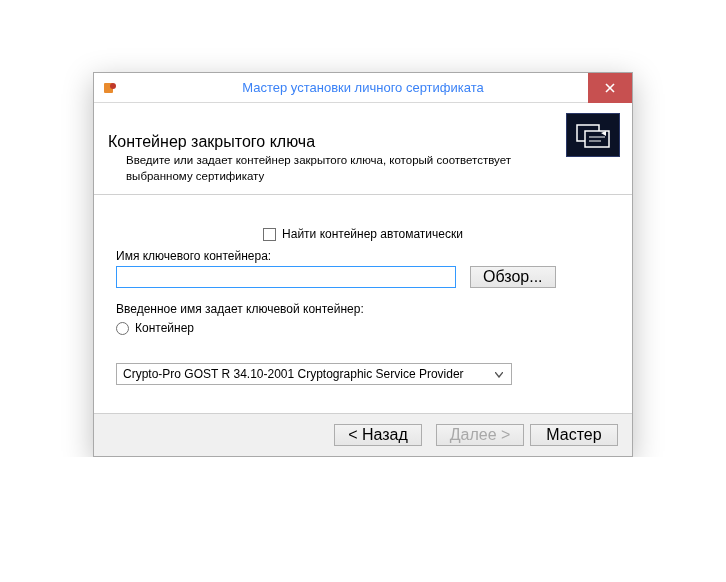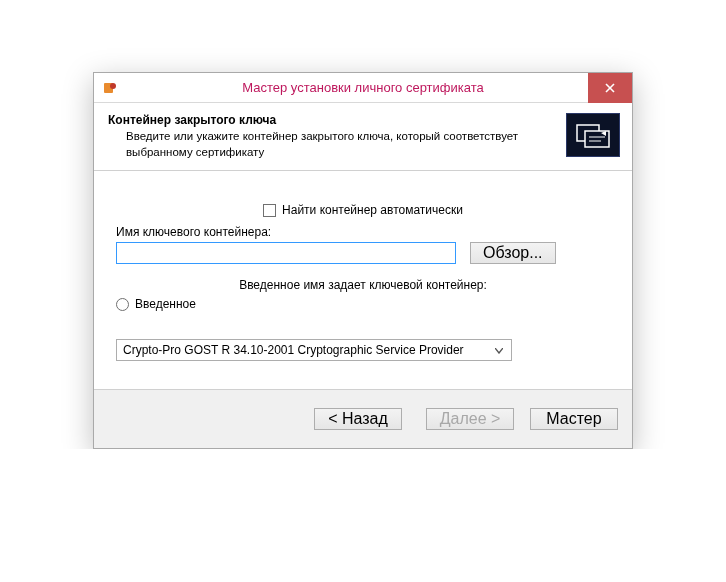--- a/index.html
+++ b/index.html
@@ -29,42 +29,42 @@
     }
     .titlebar .app-icon {
       width: 16px; height: 16px;
       margin-left: 8px;
       display: inline-flex; align-items: center; justify-content: center;
     }
     .titlebar .title-text {
       position: absolute;
       left: 0; right: 0;
       text-align: center;
-      color: #be185d;
+      color: #3b82f6;
       font-size: 13px;
       pointer-events: none;
     }
     .titlebar .close-btn {
       margin-left: auto;
       width: 44px; height: 30px;
       background: #c75050;
       display: flex; align-items: center; justify-content: center;
       cursor: pointer;
     }
     .titlebar .close-btn svg { stroke: #fff; stroke-width: 1.6; }
     
     .header {
       background: #fff;
       padding: 10px 12px 10px 14px;
       display: flex;
       align-items: flex-start;
       border-bottom: 1px solid #d0d0d0;
     }
     .header-text { flex: 1; }
-    .header-title { font-weight: bold; font-size: 12px; margin-bottom: 2px; color: #000; }
+    .header-title { font-weight: normal; font-size: 16px; margin-bottom: 2px; color: #000; margin-top: 20px; }
     .header-sub { font-size: 11.5px; color: #000; padding-left: 18px; line-height: 1.35; padding-right: 6px; }
     .header-image {
       width: 54px; height: 44px;
       background: #0b1226;
       border: 1px solid #2a3767;
       display: flex; align-items: center; justify-content: center;
       margin-left: 6px;
     }
     
     .body {
@@ -88,21 +88,21 @@
       height: 22px;
       min-width: 82px;
       padding: 0 12px;
       border: 1px solid #adadad;
       background: linear-gradient(#f3f3f3,#e6e6e6);
       font-size: 16px;
       cursor: pointer;
       color: #000;
     }
     .btn.disabled { color: #a8a8a8; cursor: default; margin-left: 8px; }
-    .group-title { margin-bottom: 3px; text-align: center; }
+    .group-title { margin-bottom: 3px; }
     .radio-col { padding-left: 0; margin-bottom: 26px; }
     .radio-row { display: flex; align-items: center; gap: 6px; line-height: 1.5; }
     .radio {
       width: 13px; height: 13px; border: 1px solid #707070; border-radius: 50%; background: #fff;
       display: inline-flex; align-items: center; justify-content: center;
     }
     .radio.checked::after { content: ""; width: 5px; height: 5px; background: #000; border-radius: 50%; display: block; }
     .select-row { margin-bottom: 8px; }
     .select {
       width: 396px; height: 22px;
@@ -110,24 +110,24 @@
       background: #fff;
       font-size: 12px;
       display: flex; align-items: center; justify-content: space-between;
       padding: 0 4px 0 6px;
       cursor: pointer;
     }
     .select .caret { width: 16px; text-align: center; color: #4b4b4b; }
     
     .footer {
       border-top: 1px solid #d0d0d0;
-      padding: 18px 14px;
+      padding: 10px 14px;
       display: flex;
       justify-content: flex-end;
-      gap: 16px;
+      gap: 6px;
       background: #f0f0f0;
     }
     .footer .btn { min-width: 88px; }
   </style>
 </head>
 <body>
 
 <div class="window">
 
   <div class="titlebar">
@@ -142,21 +142,21 @@
       <svg width="10" height="10" viewBox="0 0 10 10">
         <line x1="1" y1="1" x2="9" y2="9"></line>
           <line x1="9" y1="1" x2="1" y2="9"></line>
       </svg>
     </div>
   </div>
 
   <div class="header">
     <div class="header-text">
       <div class="header-title">Контейнер закрытого ключа</div>
-      <div class="header-sub">Введите или укажите контейнер закрытого ключа, который соответствует выбранному сертификату</div>
+      <div class="header-sub">Введите или задает контейнер закрытого ключа, который соответствует выбранному сертификату</div>
     </div>
     <div class="header-image">
       <svg width="40" height="32" viewBox="0 0 40 32">
         <rect x="4" y="6" width="22" height="16" fill="none" stroke="#fff" stroke-width="1.5"></rect>
         <rect x="12" y="12" width="24" height="16" fill="#0b1226" stroke="#fff" stroke-width="1.5"></rect>
         <line x1="16" y1="18" x2="32" y2="18" stroke="#fff" stroke-width="1"></line>
         <line x1="16" y1="22" x2="28" y2="22" stroke="#fff" stroke-width="1"></line>
         <polygon points="28,14 33,12 33,17" fill="#fff"></polygon>
       </svg>
     </div>
@@ -172,21 +172,21 @@
     <div class="label field-label">Имя ключевого контейнера:</div>
     <div class="input-row">
       <input class="text-input" type="text" value="" style="">
       <button class="btn">Обзор...</button>
     </div>
 
     <div class="label group-title">Введенное имя задает ключевой контейнер:</div>
     <div class="radio-col">
       <div class="radio-row">
         <span class="radio"></span>
-        <span class="label">Введенное</span>
+        <span class="label">Контейнер</span>
       </div>
     </div>
 
     <div class="select-row">
       <div class="select">
         <span>Crypto-Pro GOST R 34.10-2001 Cryptographic Service Provider</span>
         <span class="caret">
           <svg width="8" height="6" viewBox="0 0 8 6">
               <path d="M0 0 L4 5 L8 0" fill="none" stroke="#555" stroke-width="1.4"></path>
             </svg>

